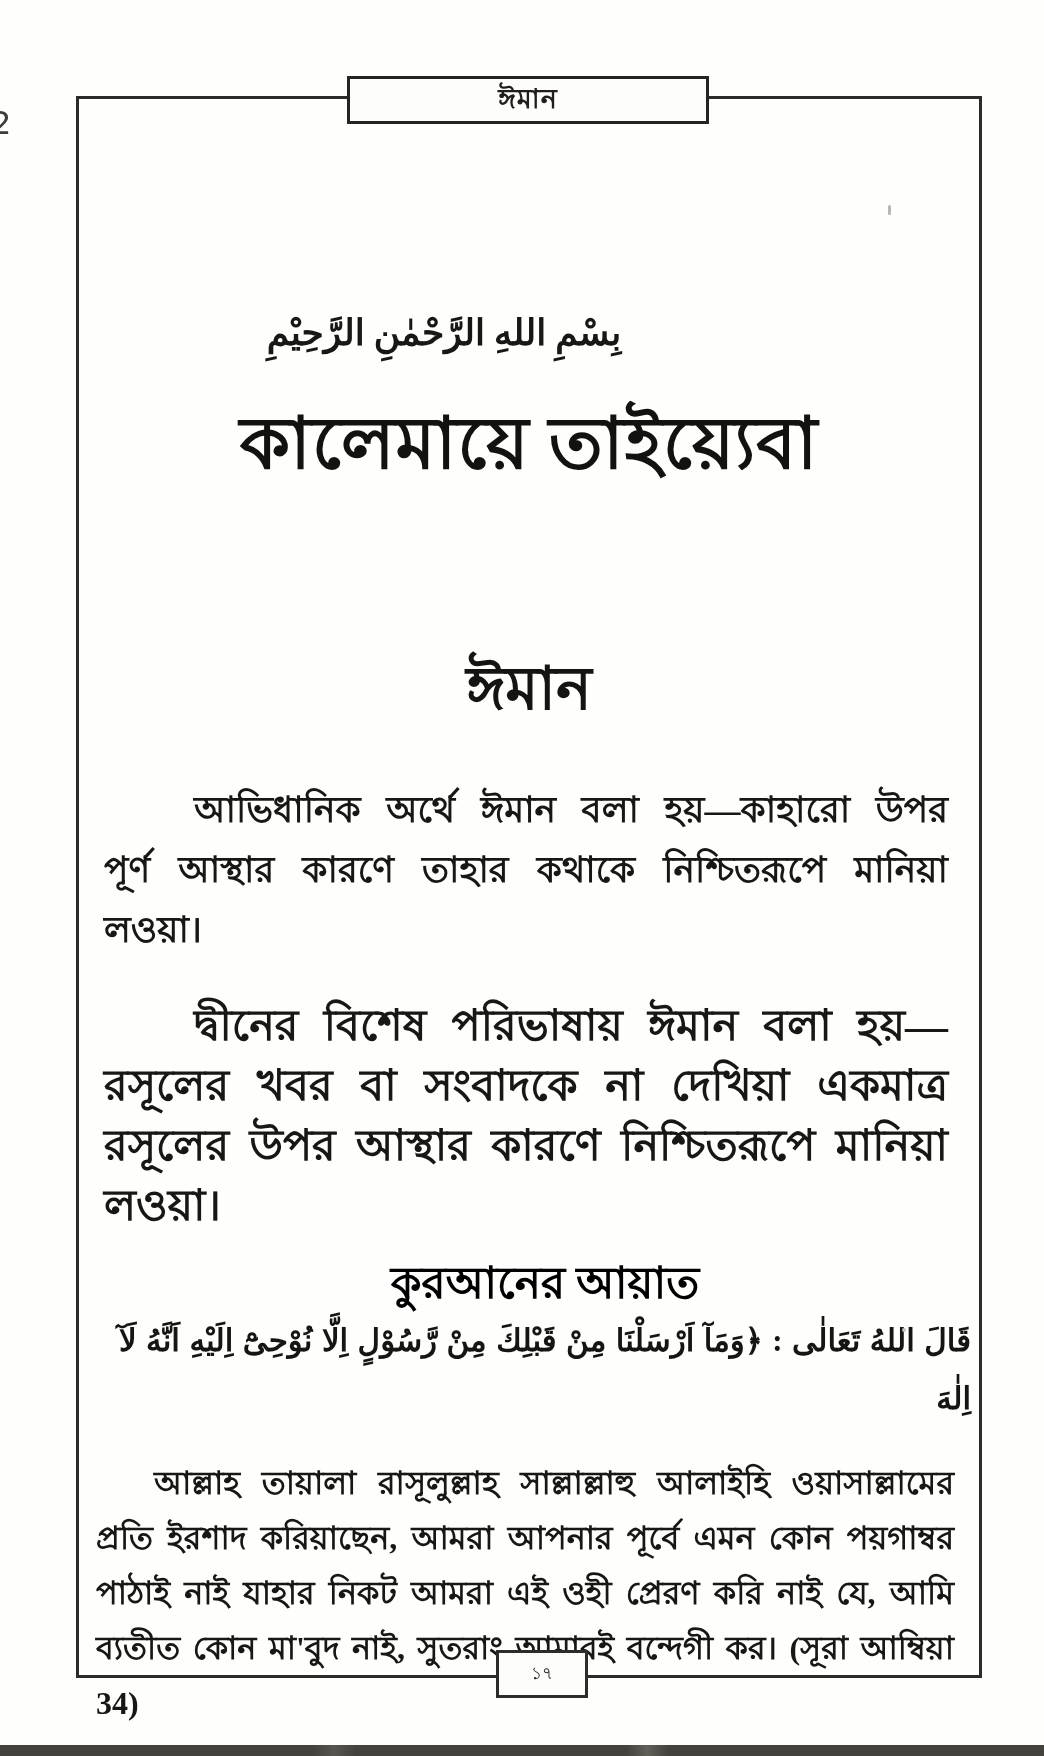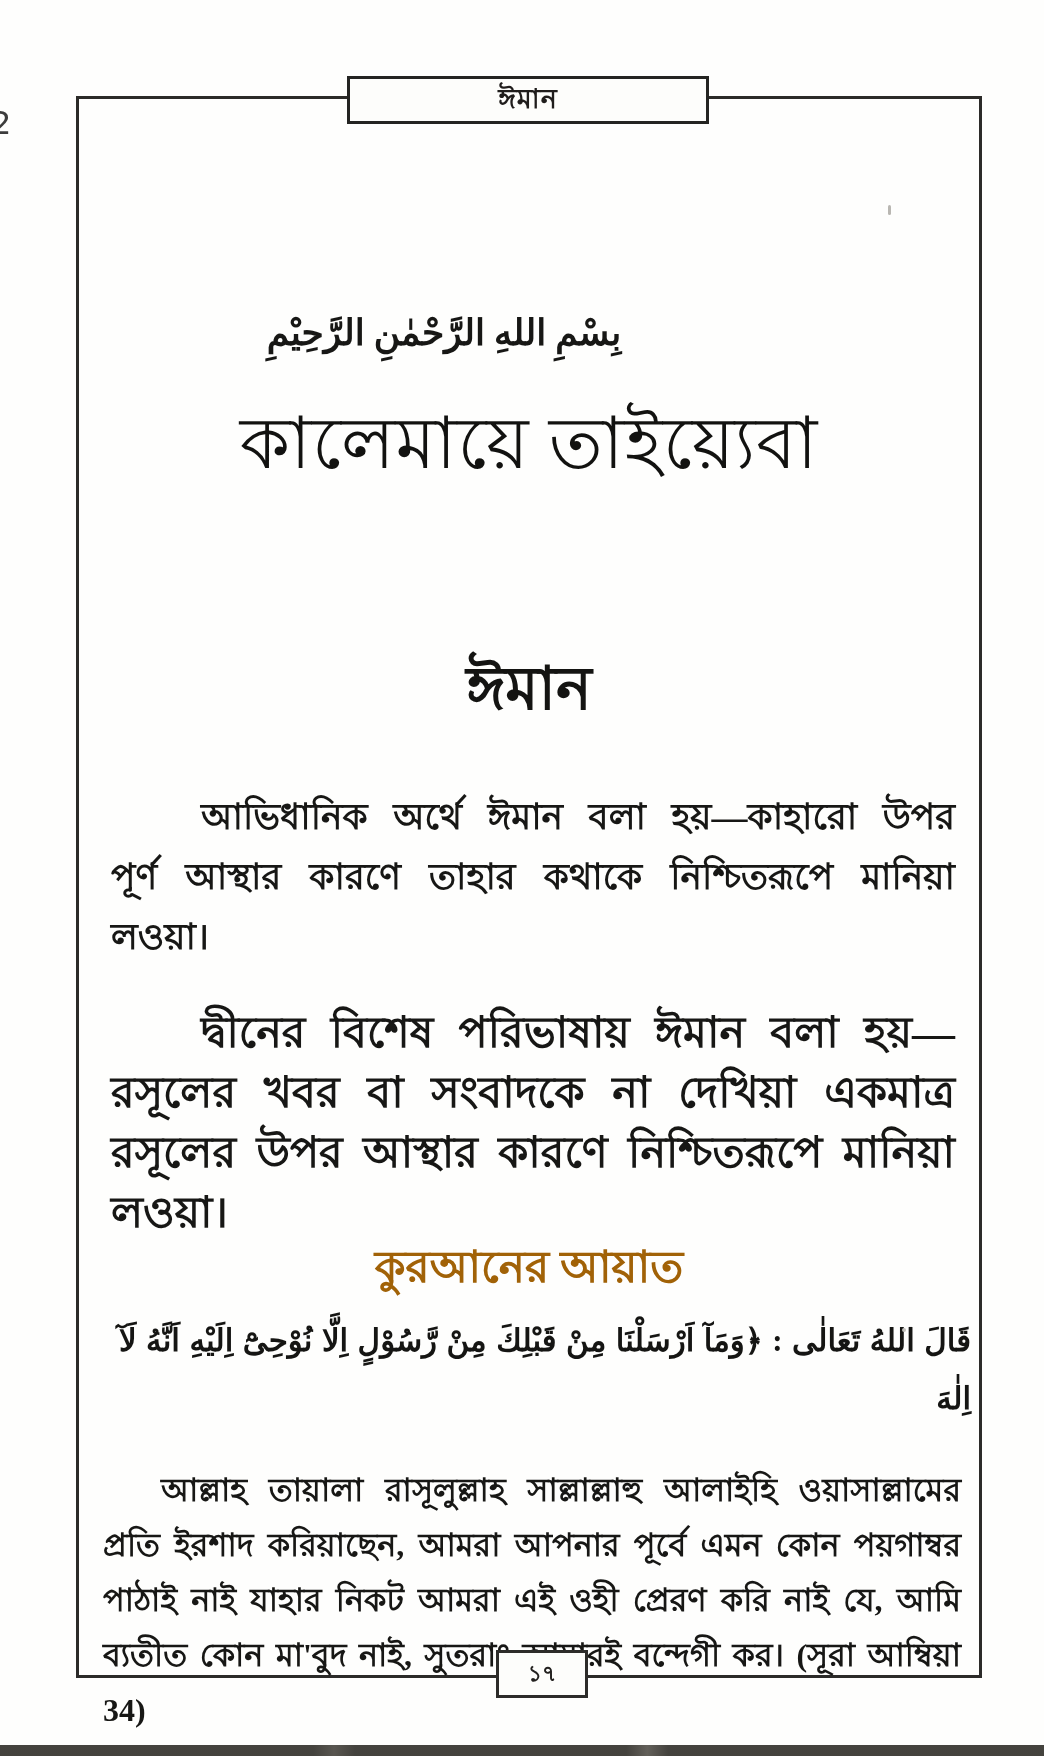--- a/index.html
+++ b/index.html
@@ -36,49 +36,49 @@
   }
   .bismillah{
     position:absolute;left:76px;top:312px;width:736px;
     text-align:center;
     direction:rtl;
     font-size:36px;font-weight:700;color:#171715;
   }
   .main-title{
     position:absolute;left:76px;top:388px;width:906px;margin:0;
     text-align:center;
-    font-size:72px;font-weight:400;color:#121210;
+    font-size:72px;font-weight:700;color:#121210;
     letter-spacing:1px;
   }
   .iman-heading{
     position:absolute;left:76px;top:642px;width:906px;margin:0;
     text-align:center;
     font-size:60px;font-weight:900;color:#141412;
   }
   .para{
-    position:absolute;left:96px;width:844px;margin:15px;
+    position:absolute;left:96px;width:844px;margin:8px;
     text-align:justify;
     font-weight:600;color:#171715;
   }
   .p1{
     top:772px;
     font-size:36px;line-height:60px;
     text-indent:90px;
     word-spacing:8px;
   }
   .p2{
     top:988px;
     font-size:43px;line-height:60px;
     text-indent:90px;
     word-spacing:8px;
   }
   .quran-heading{
-    position:absolute;left:76px;top:1234px;width:906px;margin:0;
+    position:absolute;left:76px;top:1234px;width:906px;margin:16px;
     text-align:center;
-    font-size:44px;font-weight:900;color:#a16207;
+    font-size:44px;font-weight:900;color:#000000;
   }
   .verse{
     position:absolute;left:92px;top:1312px;width:852px;
     direction:rtl;
     font-size:31px;font-weight:700;color:#151513;
     line-height:58px;
     margin-left:27px;
   }
   .verse .l1{text-align:justify;}
   .verse .l2{text-align:left;}
@@ -90,21 +90,21 @@
   }
   .page-num-box{
     position:absolute;left:496px;top:1650px;
     width:86px;height:42px;
     background:#fdfdfb;
     border:3px solid #2d2c2a;
     display:flex;align-items:center;justify-content:center;
     z-index:3;
   }
   .page-num-box span{
-    font-size:22px;font-weight:700;color:#23211f;
+    font-size:17px;font-weight:400;color:#23211f;
   }
   .scan-edge{
     position:absolute;left:0;top:1745px;width:1044px;height:11px;
     background:linear-gradient(90deg,
       #34322d 0%, #34322d 30%, #4a4741 32%, #34322d 34%,
       #34322d 60%, #55524b 62%, #34322d 64%, #34322d 100%);
     opacity:.92;
   }
   .speck1{position:absolute;left:888px;top:205px;width:3px;height:10px;background:#b9b7b2;border-radius:2px;}
   .speck2{position:absolute;left:902px;top:1328px;width:4px;height:4px;background:#c2c0bb;border-radius:50%;}

